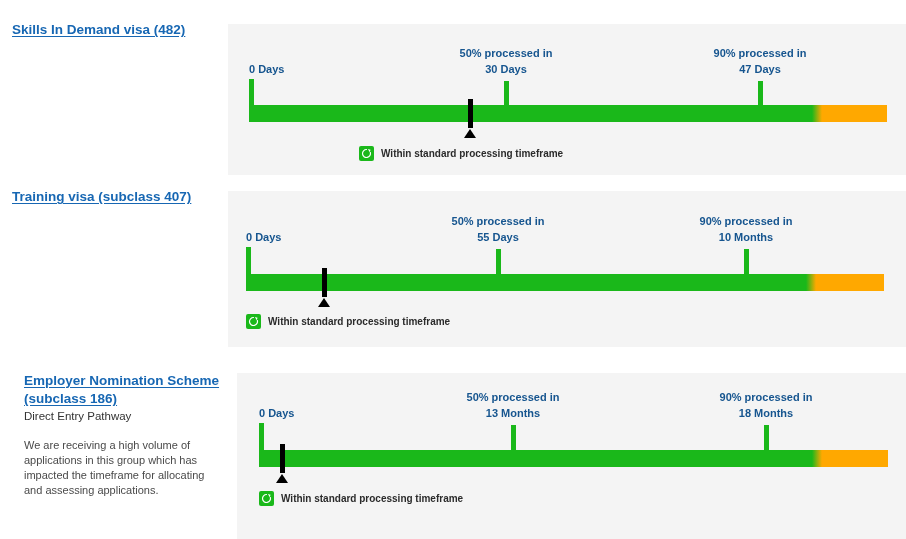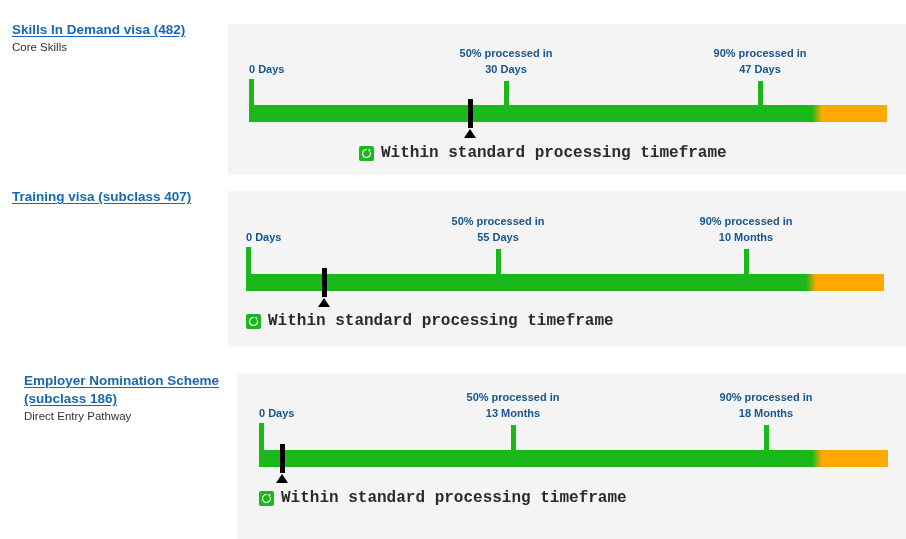--- a/index.html
+++ b/index.html
@@ -154,38 +154,36 @@
     border-radius: 2px;
     display: flex;
     align-items: center;
     justify-content: center;
     flex: 0 0 auto;
   }
 
   .legend-icon svg { display: block; }
 
   .legend-text {
-    font-size: 16px;
+    font-size: 10px;
     font-weight: bold;
     color: #2b2b2b;
     line-height: 13px;
     white-space: nowrap;
-    font-family: Liberation Mono, monospace;
   }
 </style>
 </head>
 <body>
 
 <div class="page">
 
   <div class="visa-row" style="top:0;height:183px;padding-left:8px;">
 
     <div class="info-col" style="top:20px;">
       <a class="visa-title">Skills In Demand visa (482)</a>
-      <div class="visa-subtitle">Core Skills</div>
     </div>
 
     <div class="chart-panel" style="left:228px;top:24px;width:678px;height:151px;">
       <div class="chart-inner">
 
         <div class="tick-label left-anchor" style="left:21px;top:38px;">0 Days</div>
         <div class="tick" style="left:21px;top:55px;height:26px;"></div>
 
         <div class="tick-label" style="left:278px;top:22px;">50% processed in</div>
         <div class="tick-label" style="left:278px;top:38px;">30 Days</div>
@@ -256,20 +254,21 @@
 
       </div>
     </div>
   </div>
 
   <div class="visa-row" style="top:365px;height:174px;">
 
     <div class="info-col" style="top:6px;width:200px;left:24px;">
       <a class="visa-title">Employer Nomination Scheme (subclass 186)</a>
       <div class="visa-subtitle">Direct Entry Pathway</div>
+      <div class="visa-note">We are receiving a high volume of applications in this group which has impacted the timeframe for allocating and assessing applications.</div>
     </div>
 
     <div class="chart-panel" style="left:237px;top:8px;width:669px;height:166px;">
       <div class="chart-inner">
 
         <div class="tick-label left-anchor" style="left:22px;top:33px;">0 Days</div>
         <div class="tick" style="left:22px;top:50px;height:27px;"></div>
 
         <div class="tick-label" style="left:276px;top:17px;">50% processed in</div>
         <div class="tick-label" style="left:276px;top:33px;">13 Months</div>

